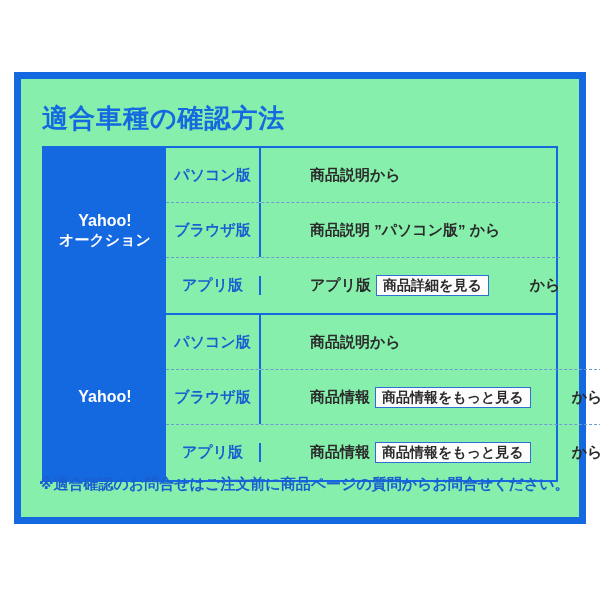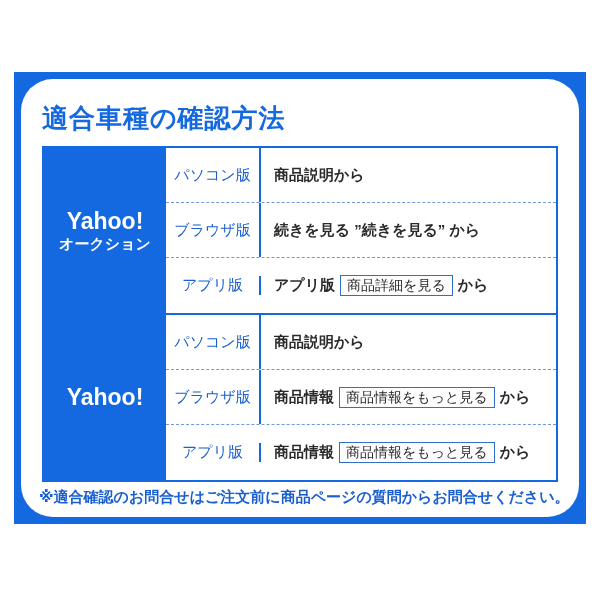--- a/index.html
+++ b/index.html
@@ -21,24 +21,23 @@
     top: 72px;
     width: 572px;
     height: 452px;
     background: #1468e0;
     box-sizing: border-box;
     padding: 7px;
   }
   #panel {
     width: 100%;
     height: 100%;
-    background: #ffffff;
+    background: #86efac;
     box-sizing: border-box;
     position: relative;
-    border-radius: 32px;
   }
 
   
   #title {
     position: absolute;
     left: 21px;
     top: 22px;
     font-size: 26px;
     font-weight: bold;
     color: #1468e0;
@@ -72,21 +71,21 @@
     color: #ffffff;
     display: flex;
     flex-direction: column;
     align-items: center;
     justify-content: center;
     text-align: center;
     font-weight: bold;
     line-height: 1.18;
     box-sizing: border-box;
   }
-  .brand-line1 { font-size: 23px; letter-spacing: 0px; }
+  .brand-line1 { font-size: 16px; letter-spacing: 0px; }
   .brand-line2 { font-size: 15px; letter-spacing: 0px; }
 
   .rows {
     flex: 1 1 auto;
     display: flex;
     flex-direction: column;
   }
   .row {
     display: flex;
     height: 55px;
@@ -96,58 +95,57 @@
   .row.last { border-bottom: none; align-items: center; }
   .plat-cell {
     width: 95px;
     flex: 0 0 95px;
     display: flex;
     align-items: center;
     justify-content: center;
     border-right: 2px solid #1468e0;
     box-sizing: border-box;
     color: #1a5fd0;
-    font-weight: normal;
+    font-weight: bold;
     font-size: 15px;
     white-space: nowrap;
   }
   .desc-cell {
     flex: 1 1 auto;
     display: flex;
     align-items: center;
     padding-left: 13px;
     box-sizing: border-box;
     color: #2b2b2b;
     font-weight: bold;
     font-size: 15px;
     white-space: nowrap;
   }
-  .desc-cell .seg { display: inline-block; }
+  .desc-cell .seg { display: inline-block; margin-left: 36px; }
   .boxed {
     display: inline-block;
     border: 1px solid #2f6fd0;
     background: #fdfdfd;
     color: #2b2b2b;
-    font-weight: normal;
+    font-weight: bold;
     font-size: 14px;
     padding: 2px 6px 3px 6px;
     margin: 0 5px;
     line-height: 1;
   }
 
   
   #note {
     position: absolute;
     left: 18px;
     top: 396px;
     font-size: 15px;
     font-weight: bold;
     color: #1a5fd0;
     white-space: nowrap;
-    margin-top: 13px;
   }
 </style>
 </head>
 <body>
 
 <div id="frame">
   <div id="panel">
 
     <div id="title">適合車種の確認方法</div>
 
@@ -164,21 +162,21 @@
             <div class="row">
               <div class="plat-cell">パソコン版</div>
               <div class="desc-cell">
                 <span class="seg">商品説明から</span>
               </div>
             </div>
 
             <div class="row">
               <div class="plat-cell">ブラウザ版</div>
               <div class="desc-cell">
-                <span class="seg">続きを見る ”続きを見る” から</span>
+                <span class="seg">商品説明 ”パソコン版” から</span>
               </div>
             </div>
 
             <div class="row last">
               <div class="plat-cell">アプリ版</div>
               <div class="desc-cell">
                 <span class="seg">アプリ版</span>
                 <span class="boxed">商品詳細を見る</span>
                 <span class="seg">から</span>
               </div>

